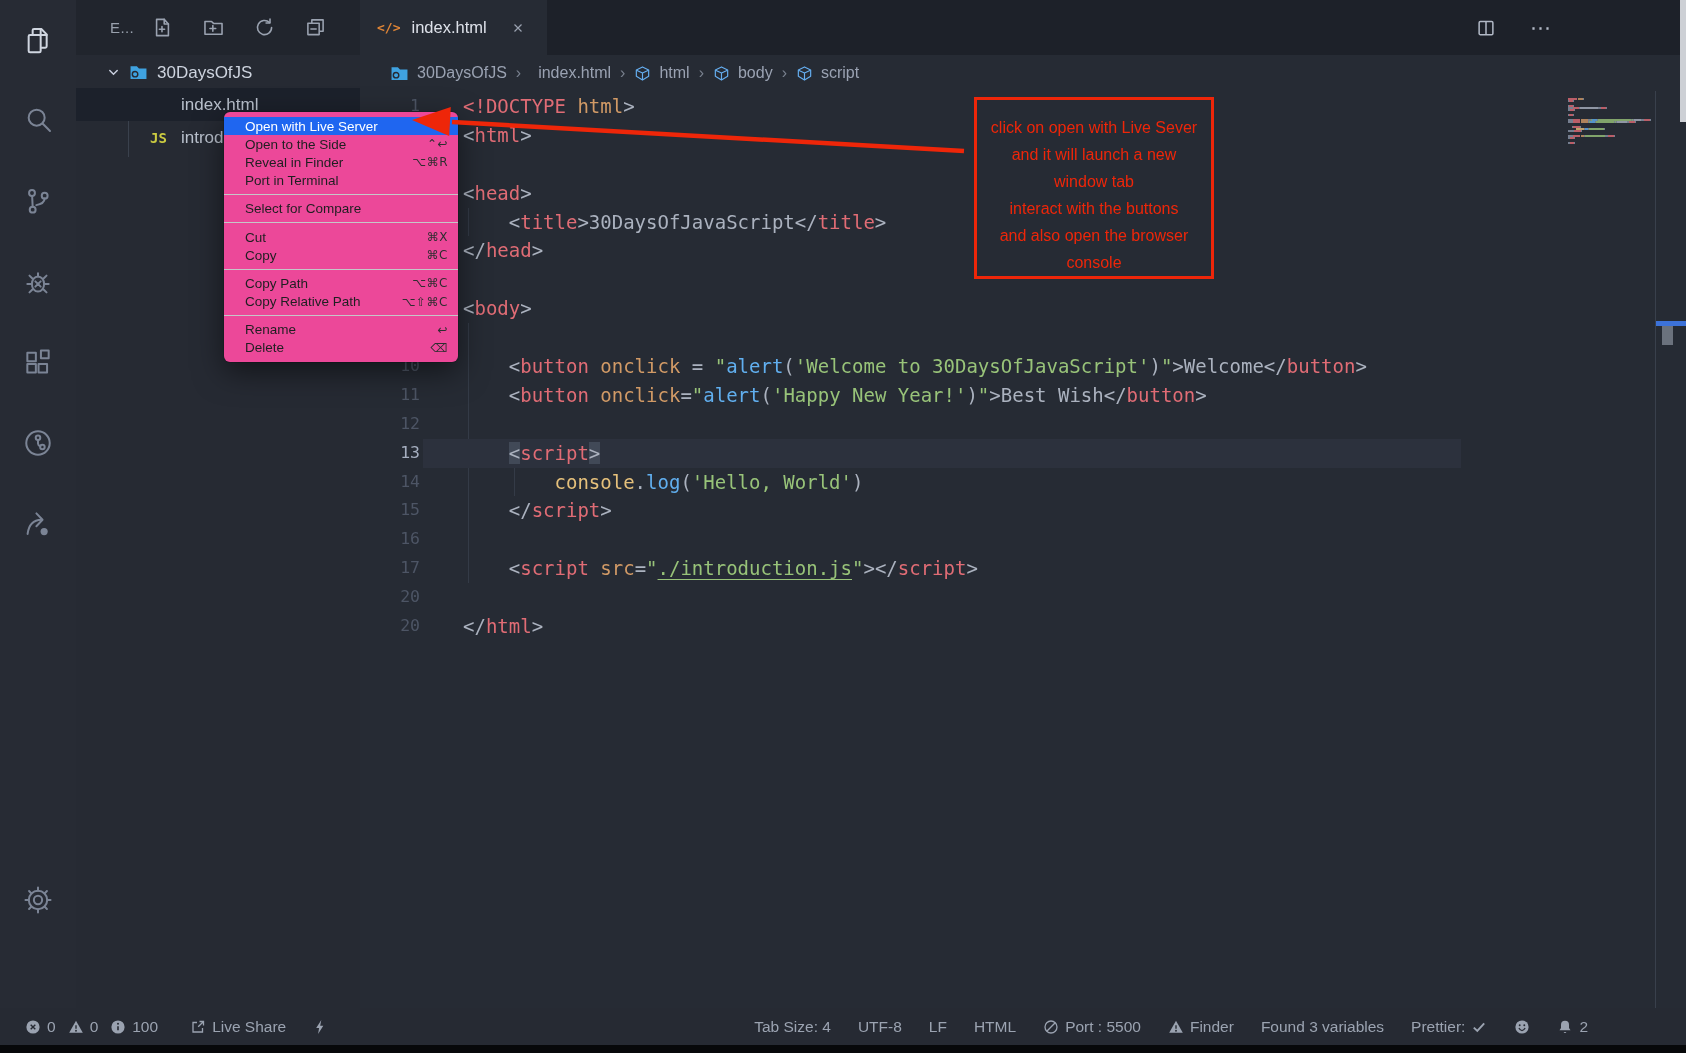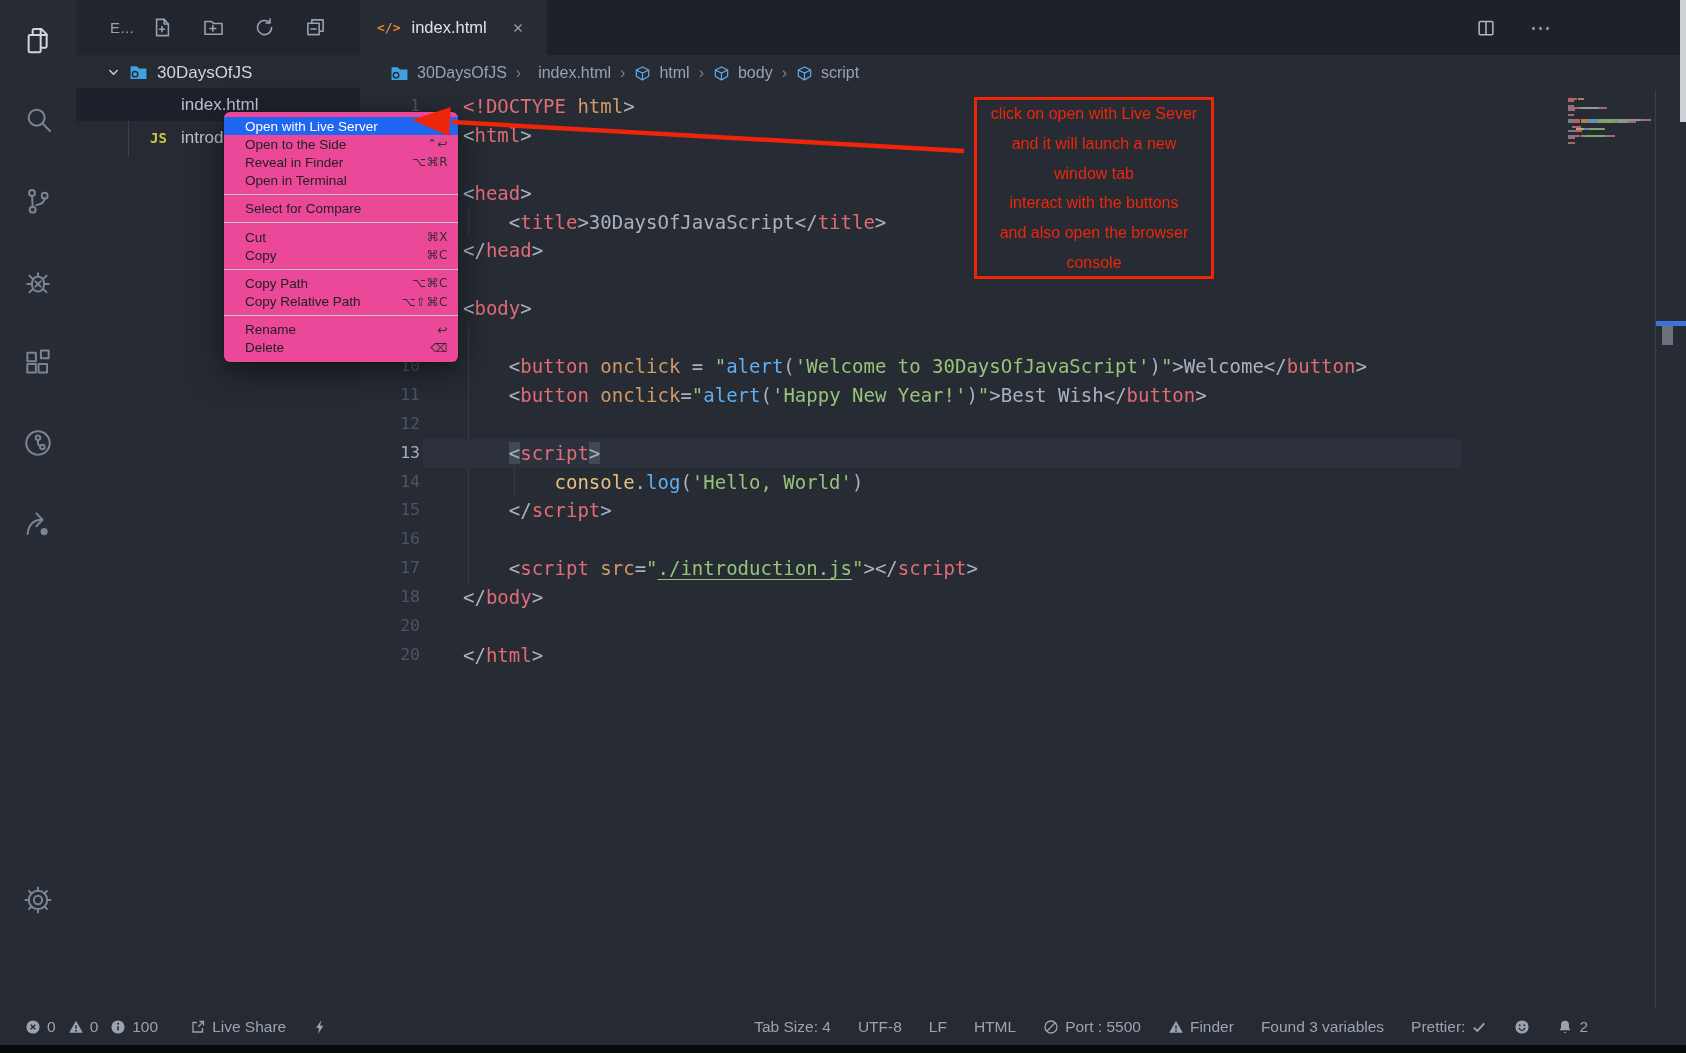--- a/index.html
+++ b/index.html
@@ -82,21 +82,21 @@
   
   .menu{position:absolute;left:224px;top:112px;width:234px;background:#ec4899;border-radius:6px;padding:5px 0;z-index:50;
         box-shadow:0 10px 30px rgba(0,0,0,.5),0 0 0 1px rgba(0,0,0,.12);font-size:13.5px;color:#1f1f21;}
   .mi{display:flex;justify-content:space-between;align-items:center;height:18.2px;padding:0 10px 0 21px;cursor:pointer;}
   .mi.hl{background:#1f66f0;color:#fff;}
   .mi .sc{font-family:"DejaVu Sans",sans-serif;font-size:12px;color:#2e2e30;letter-spacing:.5px;}
   .msep{height:1px;background:#c6c6c8;margin:4.5px 0;}
 
   
   .annotation{position:absolute;left:974px;top:97px;width:234px;height:176px;border:3px solid #ee2609;z-index:40;
-              display:flex;flex-direction:column;justify-content:space-between;text-align:center;color:#ee2609;
+              display:flex;flex-direction:column;justify-content:flex-end;text-align:center;color:#ee2609;
               font-size:16px;line-height:27px;}
   .an-line{white-space:nowrap;}
   .arrow-svg{position:absolute;left:0;top:0;z-index:60;pointer-events:none;}
 </style>
 </head>
 <body>
 
 <div class="app">
 
   <div class="activity-bar">
@@ -296,21 +296,20 @@
         <div class="cl"><span class="ln">8</span><span class="lc"><span class="tk p">&lt;</span><span class="tk tag">body</span><span class="tk p">&gt;</span></span></div>
         <div class="cl"><span class="ln">9</span><span class="lc"><i class="ig" style="left: 5px;"></i></span></div>
         <div class="cl"><span class="ln">10</span><span class="lc"><i class="ig" style="left: 5px;"></i><span class="tk p">    &lt;</span><span class="tk tag">button</span><span class="tk p"> </span><span class="tk attr">onclick</span><span class="tk p"> = </span><span class="tk str">"</span><span class="tk fn">alert</span><span class="tk p">(</span><span class="tk str">'Welcome to 30DaysOfJavaScript'</span><span class="tk p">)</span><span class="tk str">"</span><span class="tk p">&gt;</span><span class="tk plain">Welcome</span><span class="tk p">&lt;/</span><span class="tk tag">button</span><span class="tk p">&gt;</span></span></div>
         <div class="cl"><span class="ln">11</span><span class="lc"><i class="ig" style="left: 5px;"></i><span class="tk p">    &lt;</span><span class="tk tag">button</span><span class="tk p"> </span><span class="tk attr">onclick</span><span class="tk p">=</span><span class="tk str">"</span><span class="tk fn">alert</span><span class="tk p">(</span><span class="tk str">'Happy New Year!'</span><span class="tk p">)</span><span class="tk str">"</span><span class="tk p">&gt;</span><span class="tk plain">Best Wish</span><span class="tk p">&lt;/</span><span class="tk tag">button</span><span class="tk p">&gt;</span></span></div>
         <div class="cl"><span class="ln">12</span><span class="lc"><i class="ig" style="left: 5px;"></i></span></div>
         <div class="cl cur"><span class="ln">13</span><span class="lc"><span class="tk p">    </span><span class="tk phl">&lt;</span><span class="tk tag">script</span><span class="tk phl">&gt;</span></span></div>
         <div class="cl"><span class="ln">14</span><span class="lc"><i class="ig" style="left: 5px;"></i><i class="ig" style="left: 50.7px;"></i><span class="tk p">        </span><span class="tk obj">console</span><span class="tk p">.</span><span class="tk fn">log</span><span class="tk p">(</span><span class="tk str">'Hello, World'</span><span class="tk p">)</span></span></div>
         <div class="cl"><span class="ln">15</span><span class="lc"><i class="ig" style="left: 5px;"></i><span class="tk p">    &lt;/</span><span class="tk tag">script</span><span class="tk p">&gt;</span></span></div>
         <div class="cl"><span class="ln">16</span><span class="lc"><i class="ig" style="left: 5px;"></i></span></div>
         <div class="cl"><span class="ln">17</span><span class="lc"><i class="ig" style="left: 5px;"></i><span class="tk p">    &lt;</span><span class="tk tag">script</span><span class="tk p"> </span><span class="tk attr">src</span><span class="tk p">=</span><span class="tk str">"</span><span class="tk link">./introduction.js</span><span class="tk str">"</span><span class="tk p">&gt;&lt;/</span><span class="tk tag">script</span><span class="tk p">&gt;</span></span></div>
-        <div class="cl"><span class="ln">18</span><span class="lc"><span class="tk p">&lt;/</span><span class="tk tag">body</span><span class="tk p">&gt;</span></span></div>
         <div class="cl"><span class="ln">20</span><span class="lc"></span></div>
         <div class="cl"><span class="ln">20</span><span class="lc"><span class="tk p">&lt;/</span><span class="tk tag">html</span><span class="tk p">&gt;</span></span></div>
       </div>
     <div class="minimap">
         <div class="mm-line">
           <span class="mm-seg" style="width: 9.45px; background: rgb(224, 108, 117);"></span>
           <span class="mm-seg" style="width: 1.05px; background: transparent;"></span>
           <span class="mm-seg" style="width: 4.2px; background: rgb(209, 154, 102);"></span>
           <span class="mm-seg" style="width: 1.05px; background: rgb(138, 148, 166);"></span>
         </div>
@@ -556,21 +555,21 @@
       </div>
       <div class="mi">
         <span>Open to the Side</span>
         <span class="sc">⌃↩</span>
       </div>
       <div class="mi">
         <span>Reveal in Finder</span>
         <span class="sc">⌥⌘R</span>
       </div>
       <div class="mi">
-        <span>Open in Terminal</span>
+        <span>Port in Terminal</span>
       </div>
       <div class="msep"></div>
       <div class="mi">
         <span>Select for Compare</span>
       </div>
       <div class="msep"></div>
       <div class="mi">
         <span>Cut</span>
         <span class="sc">⌘X</span>
       </div>

